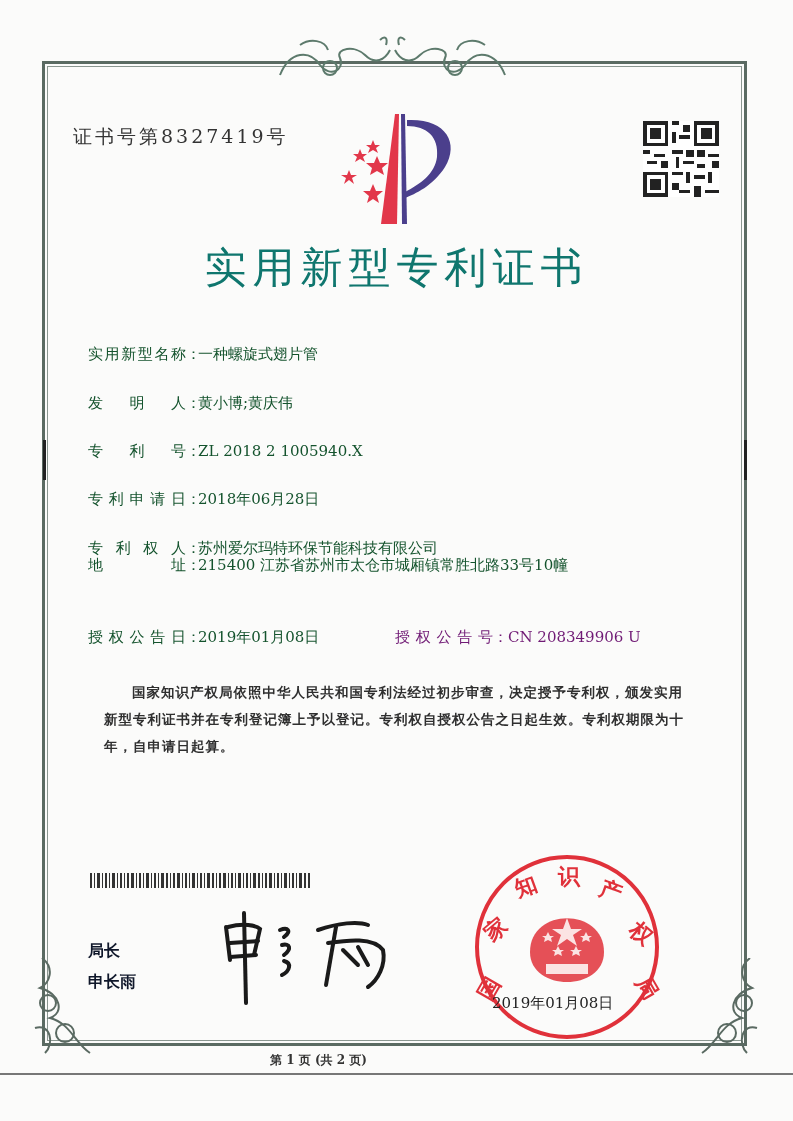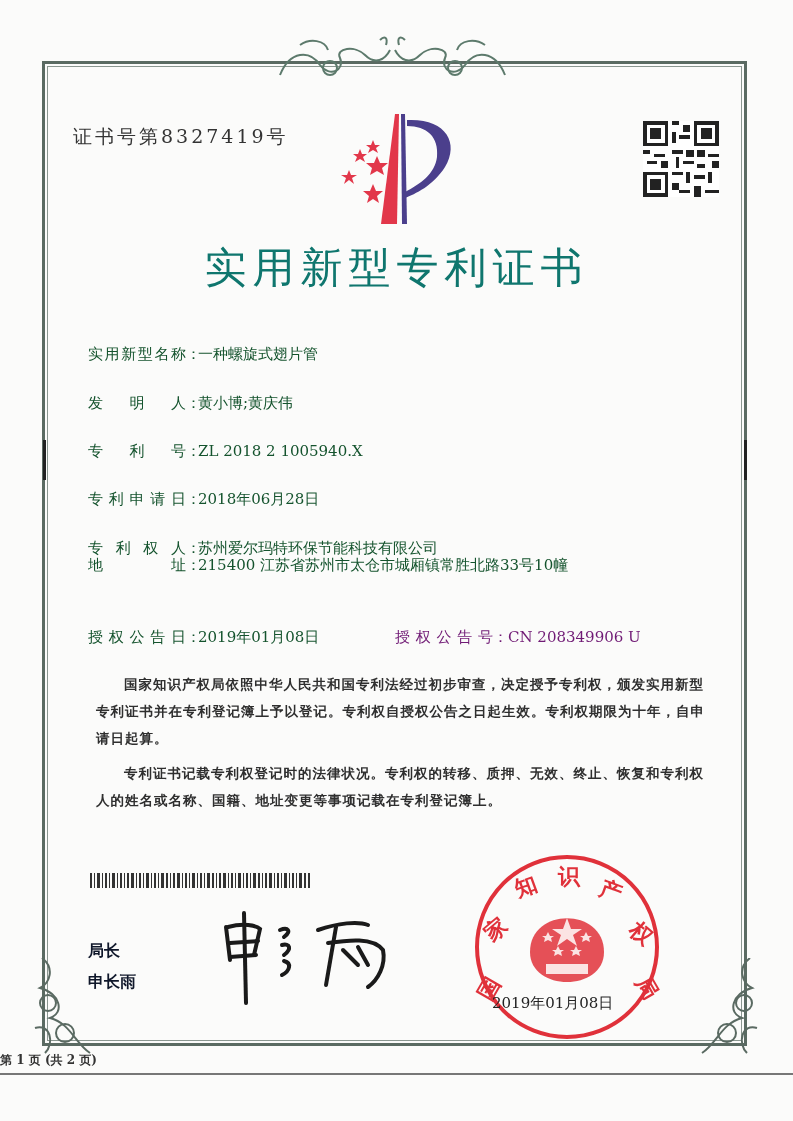--- a/index.html
+++ b/index.html
@@ -12,27 +12,27 @@
   .logo{position:absolute;left:335px;top:112px;width:130px;height:112px;}
   .qr{position:absolute;left:640px;top:121px;width:82px;height:76px;}
   .title{position:absolute;left:0;width:793px;top:240px;text-align:center;font-size:42px;letter-spacing:6px;color:#0f766e;font-family:"DejaVu Sans","Liberation Sans",sans-serif;font-weight:normal;}
   .field{position:absolute;left:88px;font-size:15px;color:#14532d;white-space:nowrap;}
   .field .lbl{display:inline-block;width:98px;text-align:justify;text-align-last:justify;}
   .field .colon{display:inline-block;width:12px;}
   .field .val{display:inline-block;}
   .f2{position:absolute;left:395px;font-size:15px;color:#701a75;white-space:nowrap;}
   .f2 .lbl{display:inline-block;width:98px;text-align:justify;text-align-last:justify;}
   .para{position:absolute;left:88px;width:625px;font-size:13.5px;line-height:27px;color:#2f2f2f;font-weight:bold;letter-spacing:1px;}
-  .para p{margin:8px;text-indent:28px;}
+  .para p{margin:16px;text-indent:28px;}
   .barcode{position:absolute;left:90px;top:873px;width:220px;height:15px;}
   .director{position:absolute;left:88px;top:935px;font-family:"DejaVu Sans","Liberation Sans",sans-serif;font-size:16px;line-height:31px;color:#0f172a;font-weight:bold;}
   .signature{position:absolute;left:218px;top:905px;width:180px;height:100px;}
   .seal{position:absolute;left:470px;top:852px;width:195px;height:190px;}
   .seal-date{position:absolute;left:492px;top:994px;font-size:15px;color:#222;}
-  .page-no{position:absolute;left:0;width:637px;top:1052px;font-size:12px;font-weight:bold;color:#333;}
+  .page-no{position:absolute;left:0;width:637px;top:1052px;text-align:center;font-size:12px;font-weight:bold;color:#333;}
   .footer-line{position:absolute;left:0;top:1073px;width:793px;height:2px;background:#777;}
   .back-note{position:absolute;left:0;width:793px;top:1146px;text-align:center;font-size:13px;font-weight:bold;color:#737373;letter-spacing:1px;}
 </style>
 </head>
 <body>
 
 <div class="frame-outer"></div>
 <div class="frame-inner"></div>
 <div class="side-mark" style="left:744px;top:440px;"></div>
 <div class="side-mark" style="left:43px;top:440px;"></div>
@@ -150,21 +150,20 @@
 </div>
 <div class="field" style="top:628px;">
   <span class="lbl">授权公告日</span><span class="colon">：</span><span class="val">2019年01月08日</span>
 </div>
 <div class="f2" style="top:628px;">
   <span class="lbl">授权公告号</span><span class="colon">：</span><span class="val">CN 208349906 U</span>
 </div>
 
 <div class="para" style="top:663px;">
   <p>国家知识产权局依照中华人民共和国专利法经过初步审查，决定授予专利权，颁发实用新型专利证书并在专利登记簿上予以登记。专利权自授权公告之日起生效。专利权期限为十年，自申请日起算。</p>
-  <p>专利证书记载专利权登记时的法律状况。专利权的转移、质押、无效、终止、恢复和专利权人的姓名或名称、国籍、地址变更等事项记载在专利登记簿上。</p>
 </div>
 
 <svg class="barcode" viewBox="0 0 220 15" preserveAspectRatio="none">
   <g fill="#333">
     <rect x="0" y="0" width="2" height="15"></rect>
       <rect x="4" y="0" width="1" height="15"></rect>
       <rect x="7" y="0" width="3" height="15"></rect>
       <rect x="12" y="0" width="1" height="15"></rect>
     <rect x="15" y="0" width="2" height="15"></rect>
       <rect x="19" y="0" width="1" height="15"></rect>

